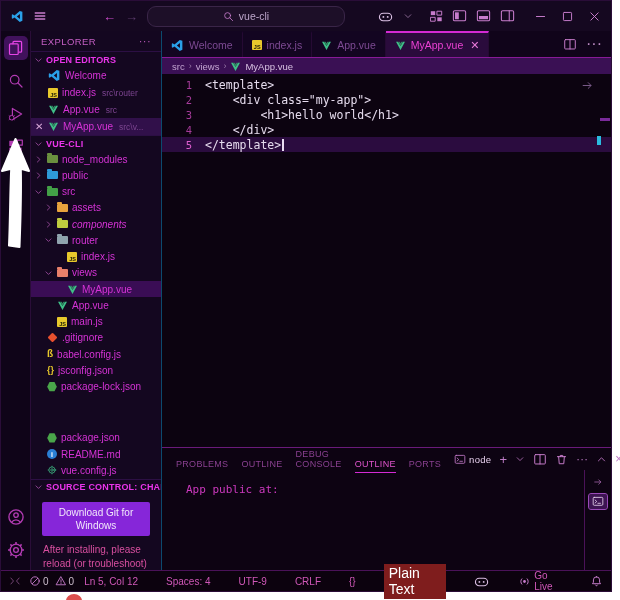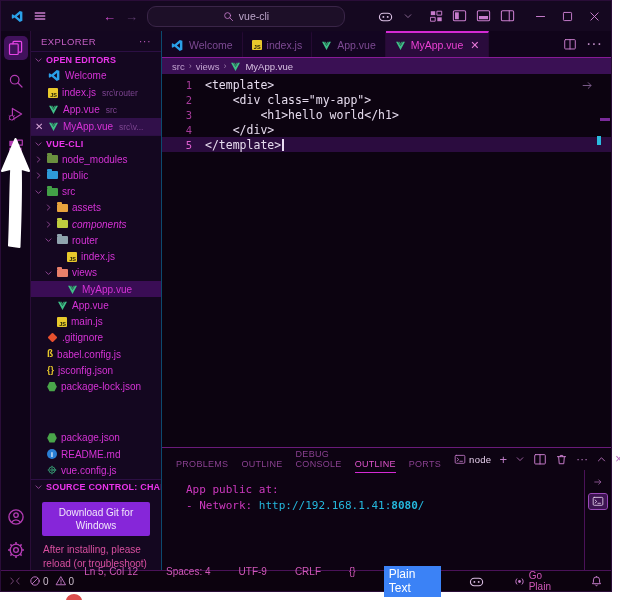--- a/index.html
+++ b/index.html
@@ -82,23 +82,23 @@
   .term-body{flex:1;display:flex;min-height:0}
   .term-lines{padding:12px 0 0 24px;font-family:"DejaVu Sans Mono",monospace;font-size:11px;line-height:15.5px;flex:1}
   .c-m{color:#cc39be}.c-c{color:#25b8dd}.c-cb{color:#25b8dd;font-weight:700}
   .term-side{width:26px;flex:0 0 26px;border-left:1px solid #4a1258;display:flex;flex-direction:column;align-items:center;gap:5px;padding-top:4px}
   .ts-tile{width:18px;height:15px;display:flex;align-items:center;justify-content:center;color:#a86ab0;border-radius:2px}
   .ts-tile.active{background:#3d1452;outline:1px solid #9a4ab8;color:#ecd8f2}
   
   .statusbar{height:20px;flex:0 0 20px;background:#0c020e;border-top:1px solid #4a1258;display:flex;align-items:center;padding:0 8px;font-size:10px;color:#d058b8;gap:10px}
   .sb-left{display:flex;align-items:center;gap:8px;color:#cbbccb}
   .sb-prob{display:flex;align-items:center;gap:2px}
-  .sb-right{margin-left:auto;display:flex;gap:28px}
+  .sb-right{margin-left:auto;display:flex;align-items:center;gap:28px}
   .sb-item{white-space:nowrap}
-  .badge{background:#3b82f6;color:#fff;padding:1.5px 5px;font-size:12px}
+  .badge{background:#7f1d1d;color:#fff;padding:1.5px 5px;font-size:14px}
   .golive{display:flex;align-items:center;gap:3px}
   .remote-ic{color:#7a4a7a}
   
   .arrow-annot{position:absolute;left:0;top:0;pointer-events:none;z-index:40}
   .red-dot{position:absolute;left:66px;top:594px;width:16px;height:13px;border-radius:50%;background:#dd4f4f;z-index:30}
   svg{display:block}
 </style>
 </head>
 <body>
 
@@ -655,21 +655,20 @@
                 <svg width="11" height="11" viewBox="0 0 16 16">
                   <path d="M3.5 10L8 5.5 12.5 10" stroke="currentColor" fill="none" stroke-width="1.2" stroke-linecap="round" stroke-linejoin="round"></path>
                 </svg>
               </span>
             <span style="font-size:12px">×</span>
           </div>
         </div>
         <div class="term-body">
           <div class="term-lines" id="term-lines">
               <div class="term-line"><span class="c-m">App public at:</span></div>
-              <div class="term-line"><span class="c-m">- Network: </span><span class="c-c">http://192.168.1.41:</span><span class="c-cb">8080</span><span class="c-c">/</span></div>
             </div>
           <div class="term-side">
             <span class="ts-tile" id="ts-1">
                 <svg width="11" height="10" viewBox="0 0 16 16">
                   <path d="M2 8h9.5M8.3 4.5L11.8 8l-3.5 3.5" stroke="currentColor" fill="none" stroke-width="1.2" stroke-linecap="round" stroke-linejoin="round"></path>
                 </svg>
               </span>
             <span class="ts-tile active" id="ts-2">
                 <svg width="12" height="11" viewBox="0 0 16 16">
                   <rect x="1" y="2" width="14" height="11.5" rx="1.5" stroke="currentColor" fill="none" stroke-width="1.2" stroke-linecap="round" stroke-linejoin="round"></rect>
@@ -721,21 +720,21 @@
             <circle cx="9.8" cy="8.4" r="1" fill="currentColor"></circle>
           </svg>
         </span>
         <span class="golive">
           <span class="tb-ic">
             <svg width="13" height="13" viewBox="0 0 16 16">
               <circle cx="8" cy="8" r="1.7" fill="currentColor"></circle>
               <path d="M4.7 11.3a4.6 4.6 0 0 1 0-6.6M11.3 4.7a4.6 4.6 0 0 1 0 6.6" stroke="currentColor" fill="none" stroke-width="1.2" stroke-linecap="round" stroke-linejoin="round"></path>
             </svg>
           </span>
-          <span>Go Plain</span>
+          <span>Go Live</span>
         </span>
         <span class="tb-ic">
           <svg width="13" height="13" viewBox="0 0 16 16">
             <path d="M8 2.2a3.8 3.8 0 0 0-3.8 3.8v2.9L3 10.7h10l-1.2-1.8V6A3.8 3.8 0 0 0 8 2.2z" stroke="currentColor" fill="none" stroke-width="1.2" stroke-linecap="round" stroke-linejoin="round"></path>
             <path d="M6.8 12.4a1.3 1.3 0 0 0 2.4 0" stroke="currentColor" fill="none" stroke-width="1.2" stroke-linecap="round" stroke-linejoin="round"></path>
           </svg>
         </span>
       </div>
   </div>
 </div>

